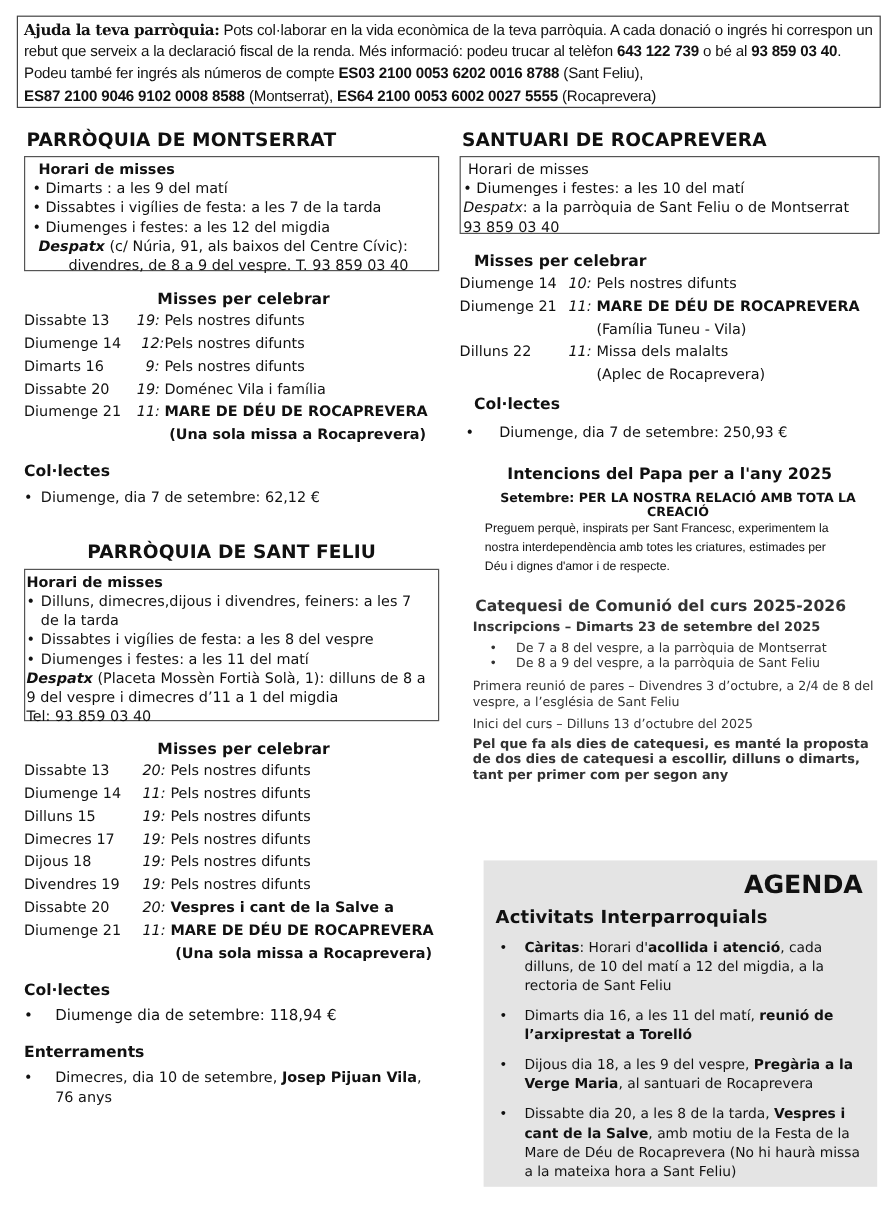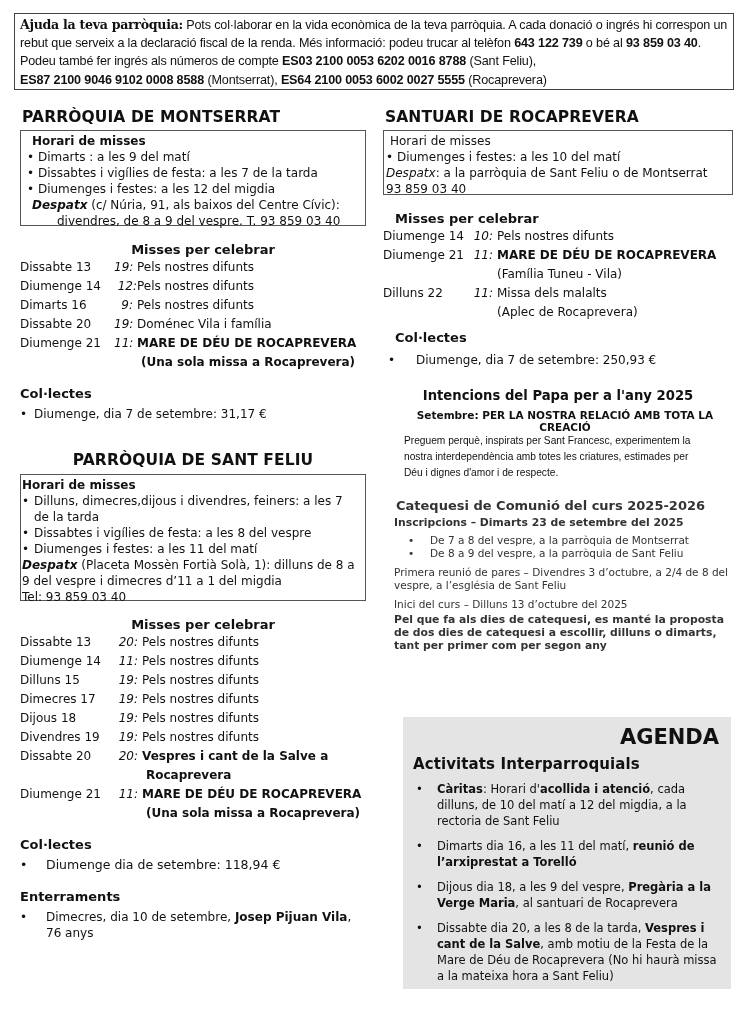--- a/index.html
+++ b/index.html
@@ -100,21 +100,21 @@
       </div>
       <div class="mass-row">
         <span style="width: 117px; flex: 0 0 auto;"></span>
         <span class="mass-sub" style="padding-left: 4px;">(Una sola missa a Rocaprevera)</span>
       </div>
     </div>
 
   <div class="h2" style="margin-top:14px;">Col·lectes</div>
   <div class="bul-line" style="margin-top:5px;">
       <span class="dot" style="width:14px;">•</span>
-      <span>Diumenge, dia 7 de setembre: 31,17 €</span>
+      <span>Diumenge, dia 7 de setembre: 62,12 €</span>
     </div>
 
   <div class="h1 center" style="margin-top:29px;">PARRÒQUIA DE SANT FELIU</div>
   <div class="box" style="margin-top:5px;height:127px;padding-left:0;">
     <div class="hd" style="margin-left:1px;">Horari de misses</div>
     <div class="bul-line">
         <span class="dot" style="width:13px;padding-left:1px;">•</span>
         <span>Dilluns, dimecres,dijous i divendres, feiners: a les 7 de la tarda</span>
       </div>
     <div class="bul-line">
@@ -158,24 +158,20 @@
       </div>
       <div class="mass-row">
         <span class="mass-day" style="width: 94px;">Divendres 19</span>
         <span class="mass-time" style="width: 28px; text-align: right; padding-right: 4px;">19:</span>
         <span>Pels nostres difunts</span>
       </div>
       <div class="mass-row">
         <span class="mass-day" style="width: 94px;">Dissabte  20</span>
         <span class="mass-time" style="width: 28px; text-align: right; padding-right: 4px;">20:</span>
         <span class="mass-sub">Vespres i cant de la Salve a</span>
-      </div>
-      <div class="mass-row">
-        <span style="width: 122px; flex: 0 0 auto;"></span>
-        <span class="mass-sub" style="padding-left: 4px;">Rocaprevera</span>
       </div>
       <div class="mass-row">
         <span class="mass-day" style="width: 94px;">Diumenge  21</span>
         <span class="mass-time" style="width: 28px; text-align: right; padding-right: 4px;">11:</span>
         <span class="mass-sub">MARE DE DÉU DE ROCAPREVERA</span>
       </div>
       <div class="mass-row">
         <span style="width: 122px; flex: 0 0 auto;"></span>
         <span class="mass-sub" style="padding-left: 4px;">(Una sola missa a Rocaprevera)</span>
       </div>

